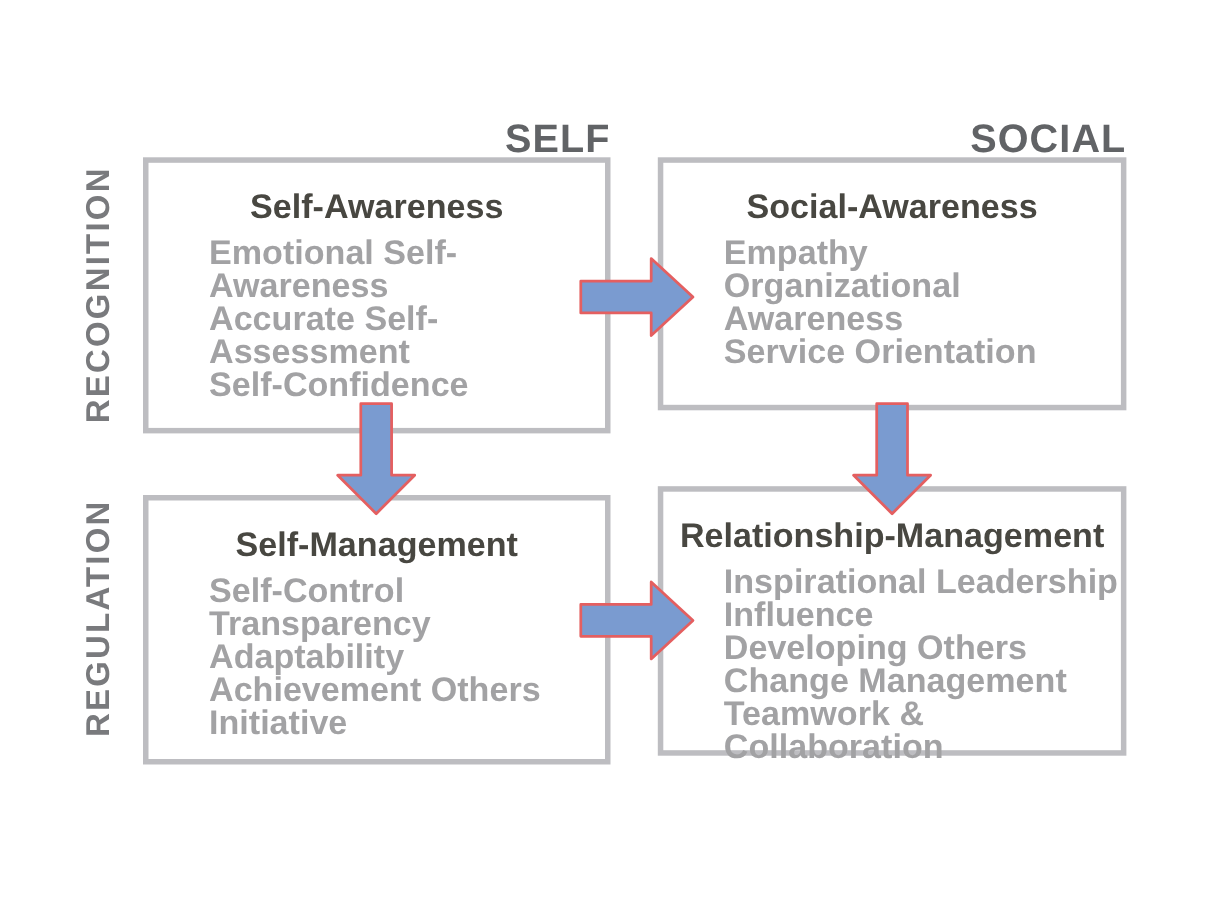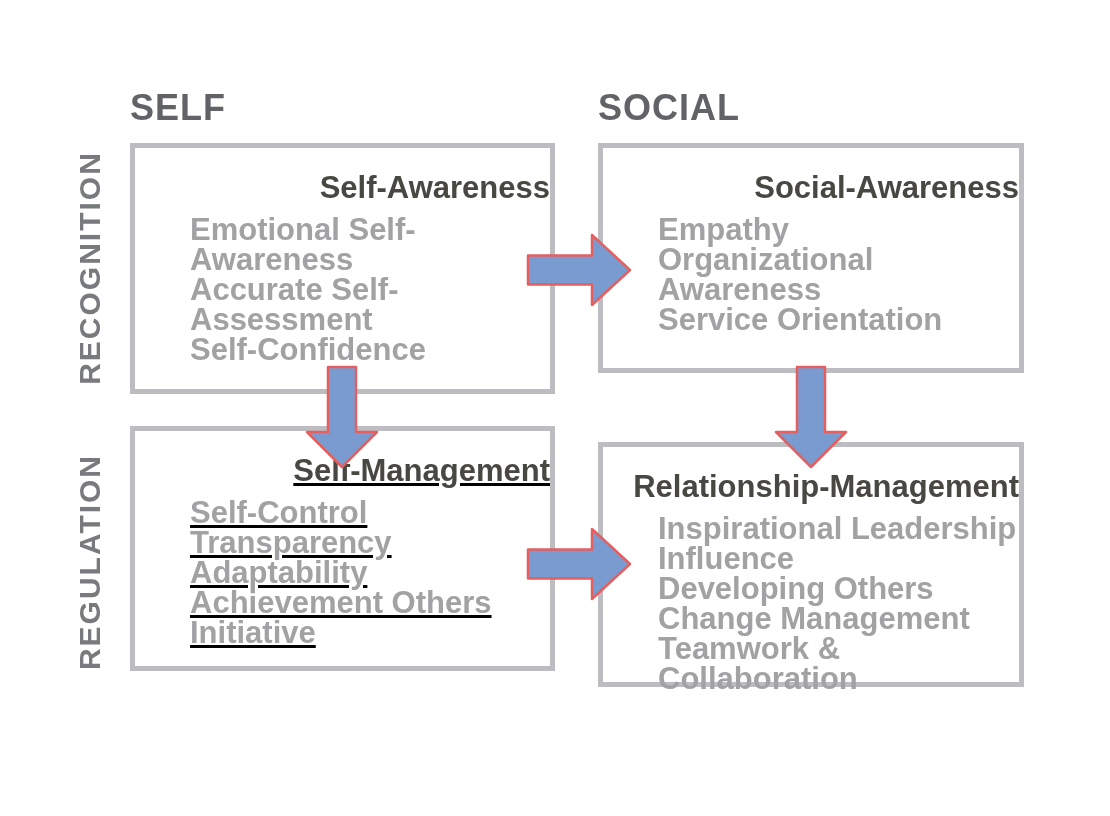--- a/index.html
+++ b/index.html
@@ -15,22 +15,22 @@
   html,body{margin:0;padding:0;background:var(--bg);}
   .canvas{
     position:relative;
     width:1110px;height:816px;
     background:var(--bg);
     overflow:hidden;
     font-family:"Liberation Sans", sans-serif;
   }
   .col-header{
     position:absolute;
-    top:88px;height:40px;
-    text-align:left;
+    top:106px;height:40px;
+    text-align:right;
     font-size:36px;font-weight:bold;
     letter-spacing:1px;
     color:var(--header-text);
     line-height:40px;
   }
   .col-header.left{left:130px;width:425px;}
   .col-header.right{left:598px;width:426px;}
   .row-label{
     position:absolute;
     left:-40px;width:260px;height:40px;
@@ -45,24 +45,24 @@
   .row-label.bottom{top:542px;}
   .box{
     position:absolute;
     box-sizing:border-box;
     border:5px solid var(--box-border);
     background:var(--bg);
     padding-top:20px;
   }
   .box.tl{left:130px;top:143px;width:425px;height:251px;}
   .box.tr{left:598px;top:143px;width:426px;height:230px;}
-  .box.bl{left:130px;top:426px;width:425px;height:245px;text-decoration:underline;}
+  .box.bl{left:130px;top:450px;width:425px;height:245px;}
   .box.br{left:598px;top:442px;width:426px;height:245px;}
   .box-title{
-    text-align:right;
+    text-align:center;
     font-size:31px;font-weight:bold;
     color:var(--title-text);
     line-height:40px;
     white-space:nowrap;
   }
   .box-items{
     margin-top:7px;
     padding-left:55px;
     font-size:31px;font-weight:bold;
     color:var(--item-text);

